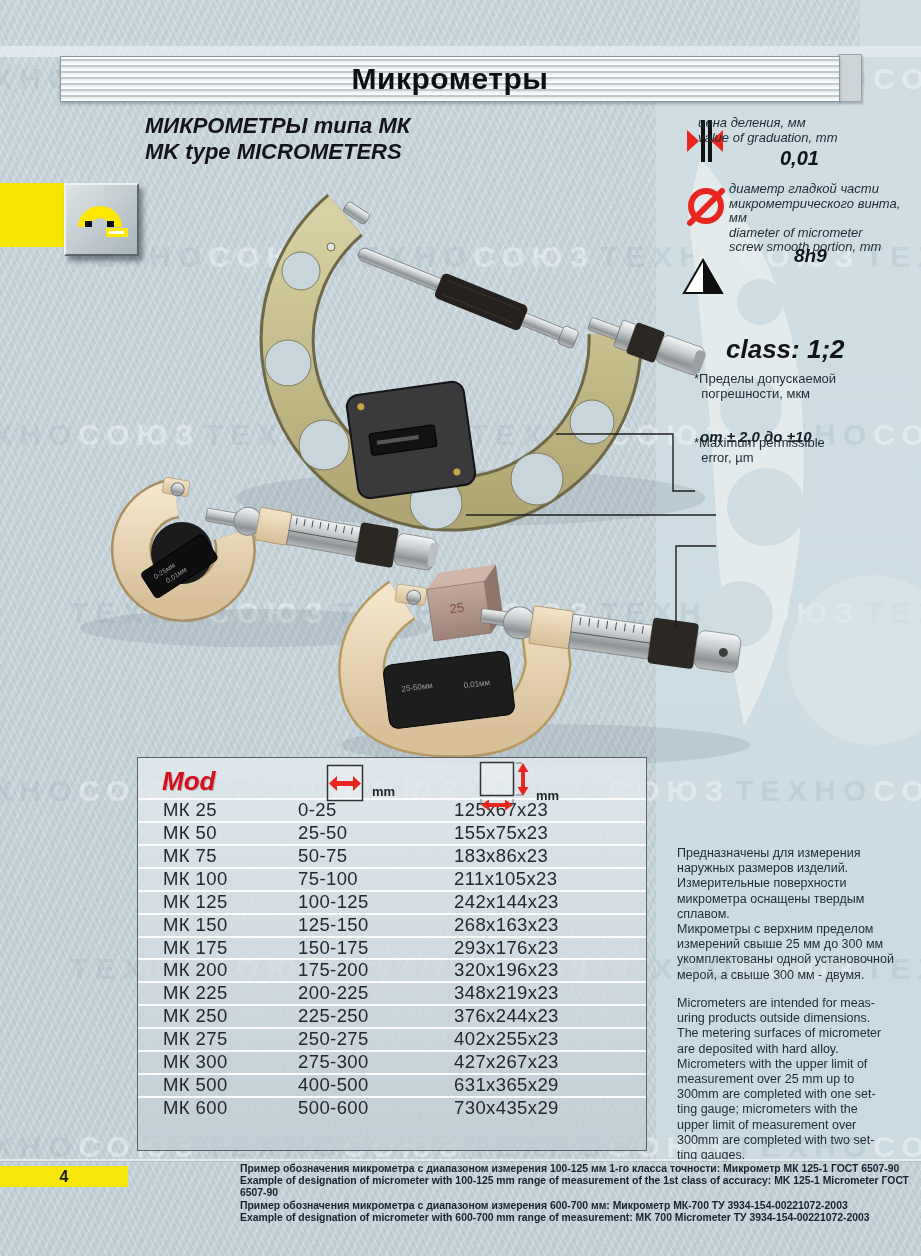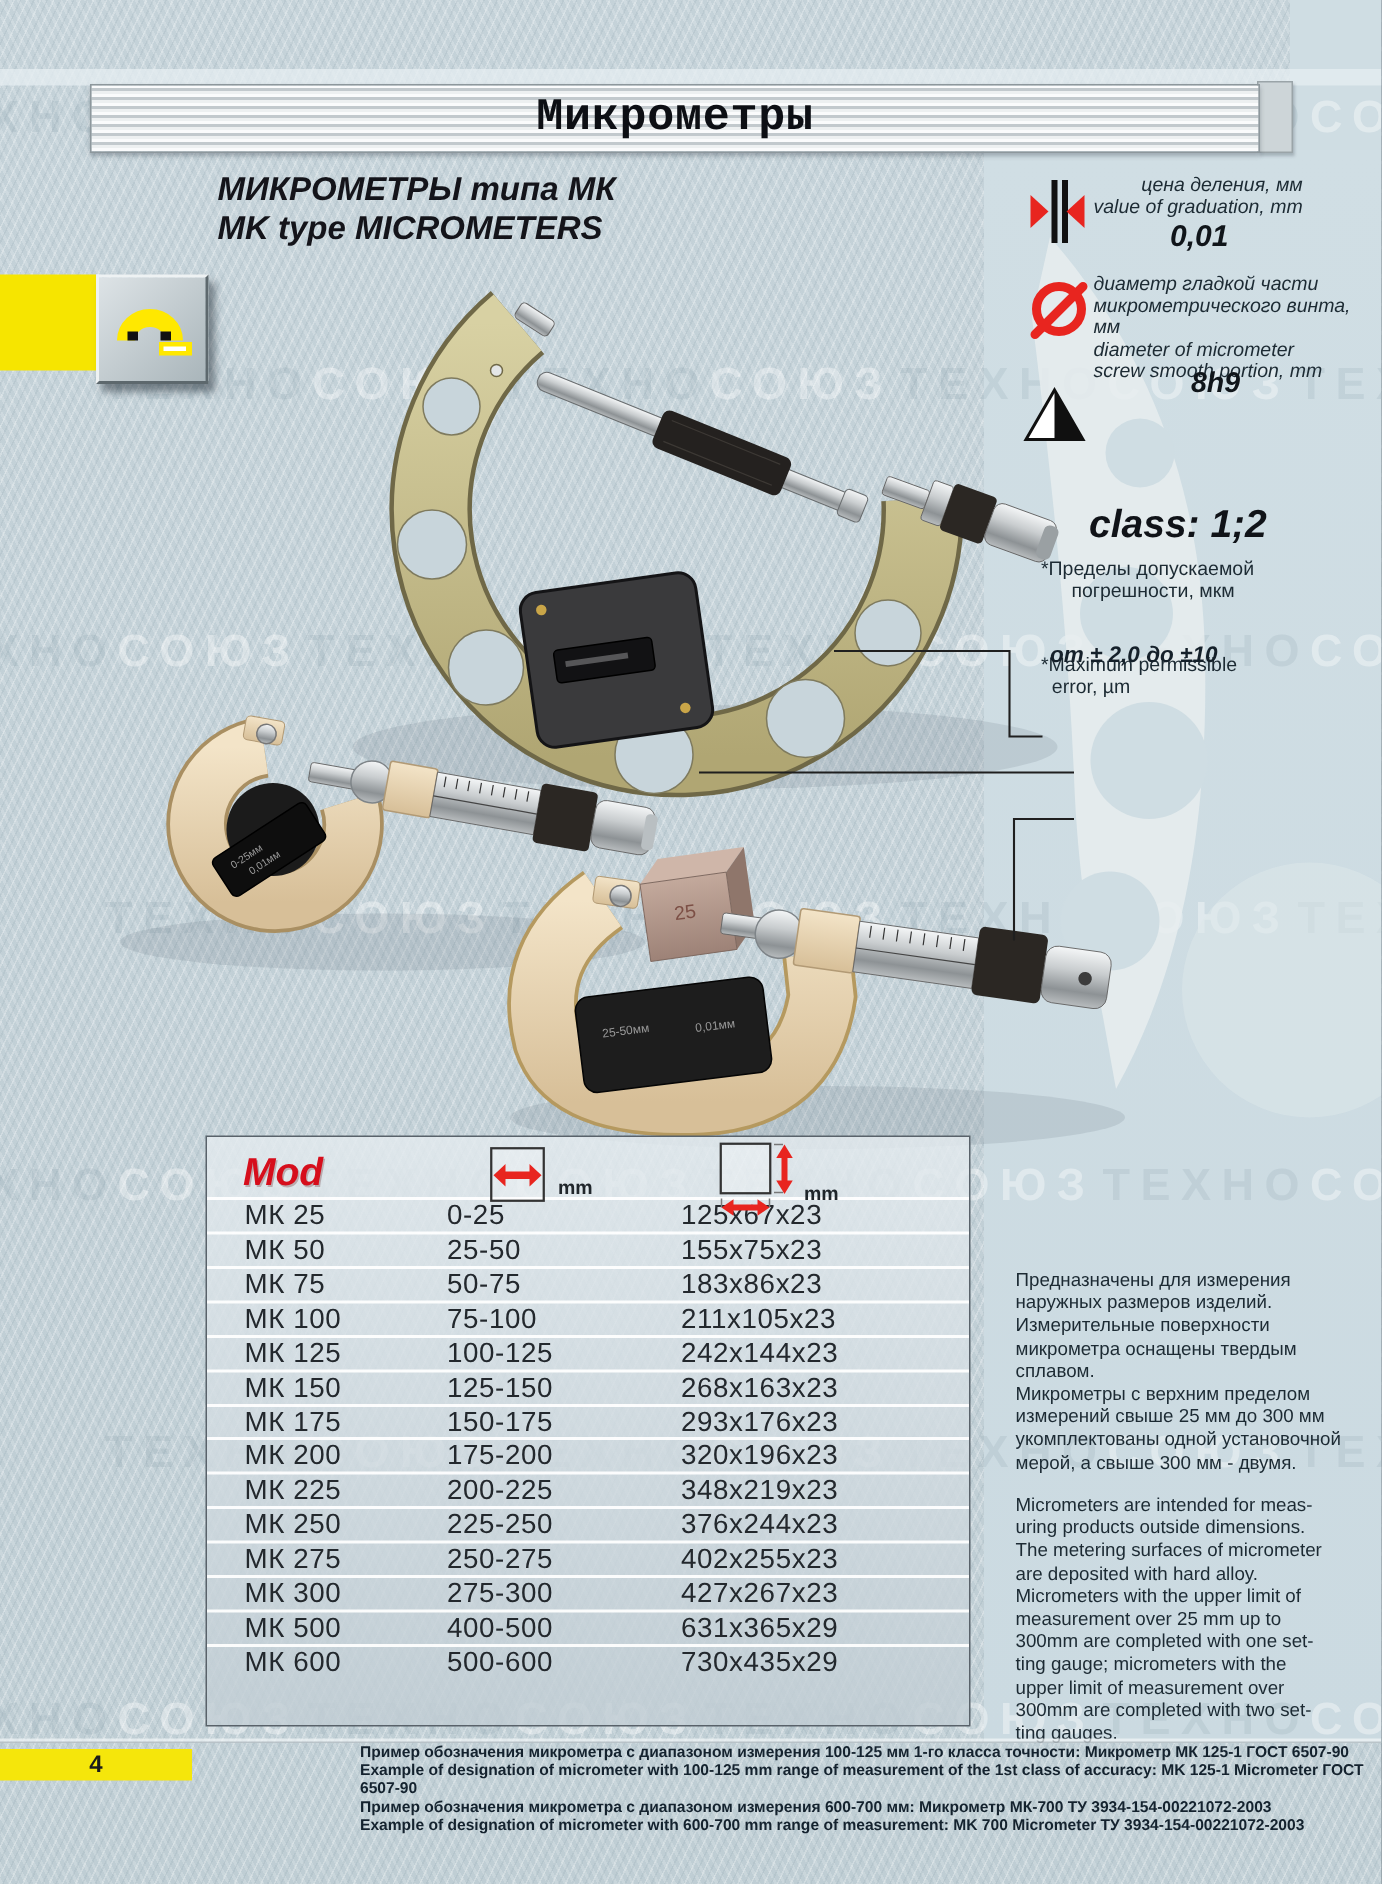--- a/index.html
+++ b/index.html
@@ -219,21 +219,21 @@
 
     <g stroke="#1f1f1f" stroke-width="1.4" fill="none">
       <path d="M556,434 H673 V491 H695"></path>
       <path d="M466,515 H716"></path>
       <path d="M716,546 H676 V627"></path>
     </g>
   </svg>
 
   <div class="top-strip" style="z-index:6;"></div>
   <div class="header-cap" style="z-index:6;"></div>
-  <div class="header-bar" style="z-index:6;font-family:Liberation Mono, monospace;">
+  <div class="header-bar" style="z-index:6;">
     <span class="header-title">Микрометры</span>
   </div>
 
   <div class="intro" style="z-index:6;">
     <div>МИКРОМЕТРЫ типа МК</div>
     <div>MK type MICROMETERS</div>
   </div>
 
   <div class="logo-strip" style="z-index:6;"></div>
   <div class="logo-tile" style="z-index:6;">
@@ -245,42 +245,42 @@
       <rect x="43" y="46" width="15" height="3" fill="#fff"></rect>
     </svg>
   </div>
 
   <svg class="abs" style="left:686px;top:116px;z-index:6;" width="38" height="50" viewBox="0 0 38 50">
     <rect x="15" y="4" width="4" height="42" fill="#111"></rect>
     <rect x="22" y="4" width="4" height="42" fill="#111"></rect>
     <polygon points="1,14 13,25 1,36" fill="#e8251f"></polygon>
     <polygon points="37,14 25,25 37,36" fill="#e8251f"></polygon>
   </svg>
-  <div class="abs spec-label" style="left:729px;top:116px;z-index:6;text-align:right;">цена деления, мм
+  <div class="abs spec-label" style="left:698px;top:116px;z-index:6;">цена деления, мм
 value of graduation, mm</div>
   <div class="abs spec-value" style="left:780px;top:147px;width:82px;z-index:6;">0,01</div>
 
   <svg class="abs" style="left:682px;top:182px;z-index:6;" width="48" height="48" viewBox="0 0 48 48">
     <circle cx="24" cy="24" r="15" stroke="#e8251f" stroke-width="6" fill="none"></circle>
     <line x1="8" y1="41" x2="40" y2="9" stroke="#e8251f" stroke-width="6" stroke-linecap="round"></line>
   </svg>
   <div class="abs spec-label" style="left:729px;top:182px;z-index:6;">диаметр гладкой части
 микрометрического винта,
 мм
 diameter of micrometer
 screw smooth portion, mm</div>
   <div class="abs spec-value" style="left:794px;top:245px;width:72px;font-size:19px;z-index:6;">8h9</div>
 
   <svg class="abs" style="left:682px;top:258px;z-index:6;" width="42" height="38" viewBox="0 0 42 38">
     <polygon points="21,2 40,35 2,35" fill="#fff" stroke="#101010" stroke-width="2"></polygon>
     <polygon points="21,2 40,35 21,35" fill="#101010"></polygon>
   </svg>
 
   <div class="abs class-label" style="left:726px;top:334px;z-index:6;">class: 1;2</div>
-  <div class="abs note" style="left:694px;top:372px;z-index:6;text-align:center;">*Пределы допускаемой
+  <div class="abs note" style="left:694px;top:372px;z-index:6;">*Пределы допускаемой
   погрешности, мкм</div>
   <div class="abs note" style="left:694px;top:401px;z-index:6;margin-top:35px;">*Maximum permissible
   error, µm</div>
   <div class="abs range-note" style="left:700px;top:428px;z-index:6;">от ± 2,0 до ±10</div>
 
 
   <div class="dtable" style="z-index:5;">
     <div class="thead">
       <div class="mod-hdr">Mod</div>
       <svg class="abs" style="left:188px;top:6px;" width="38" height="38" viewBox="0 0 38 38">

